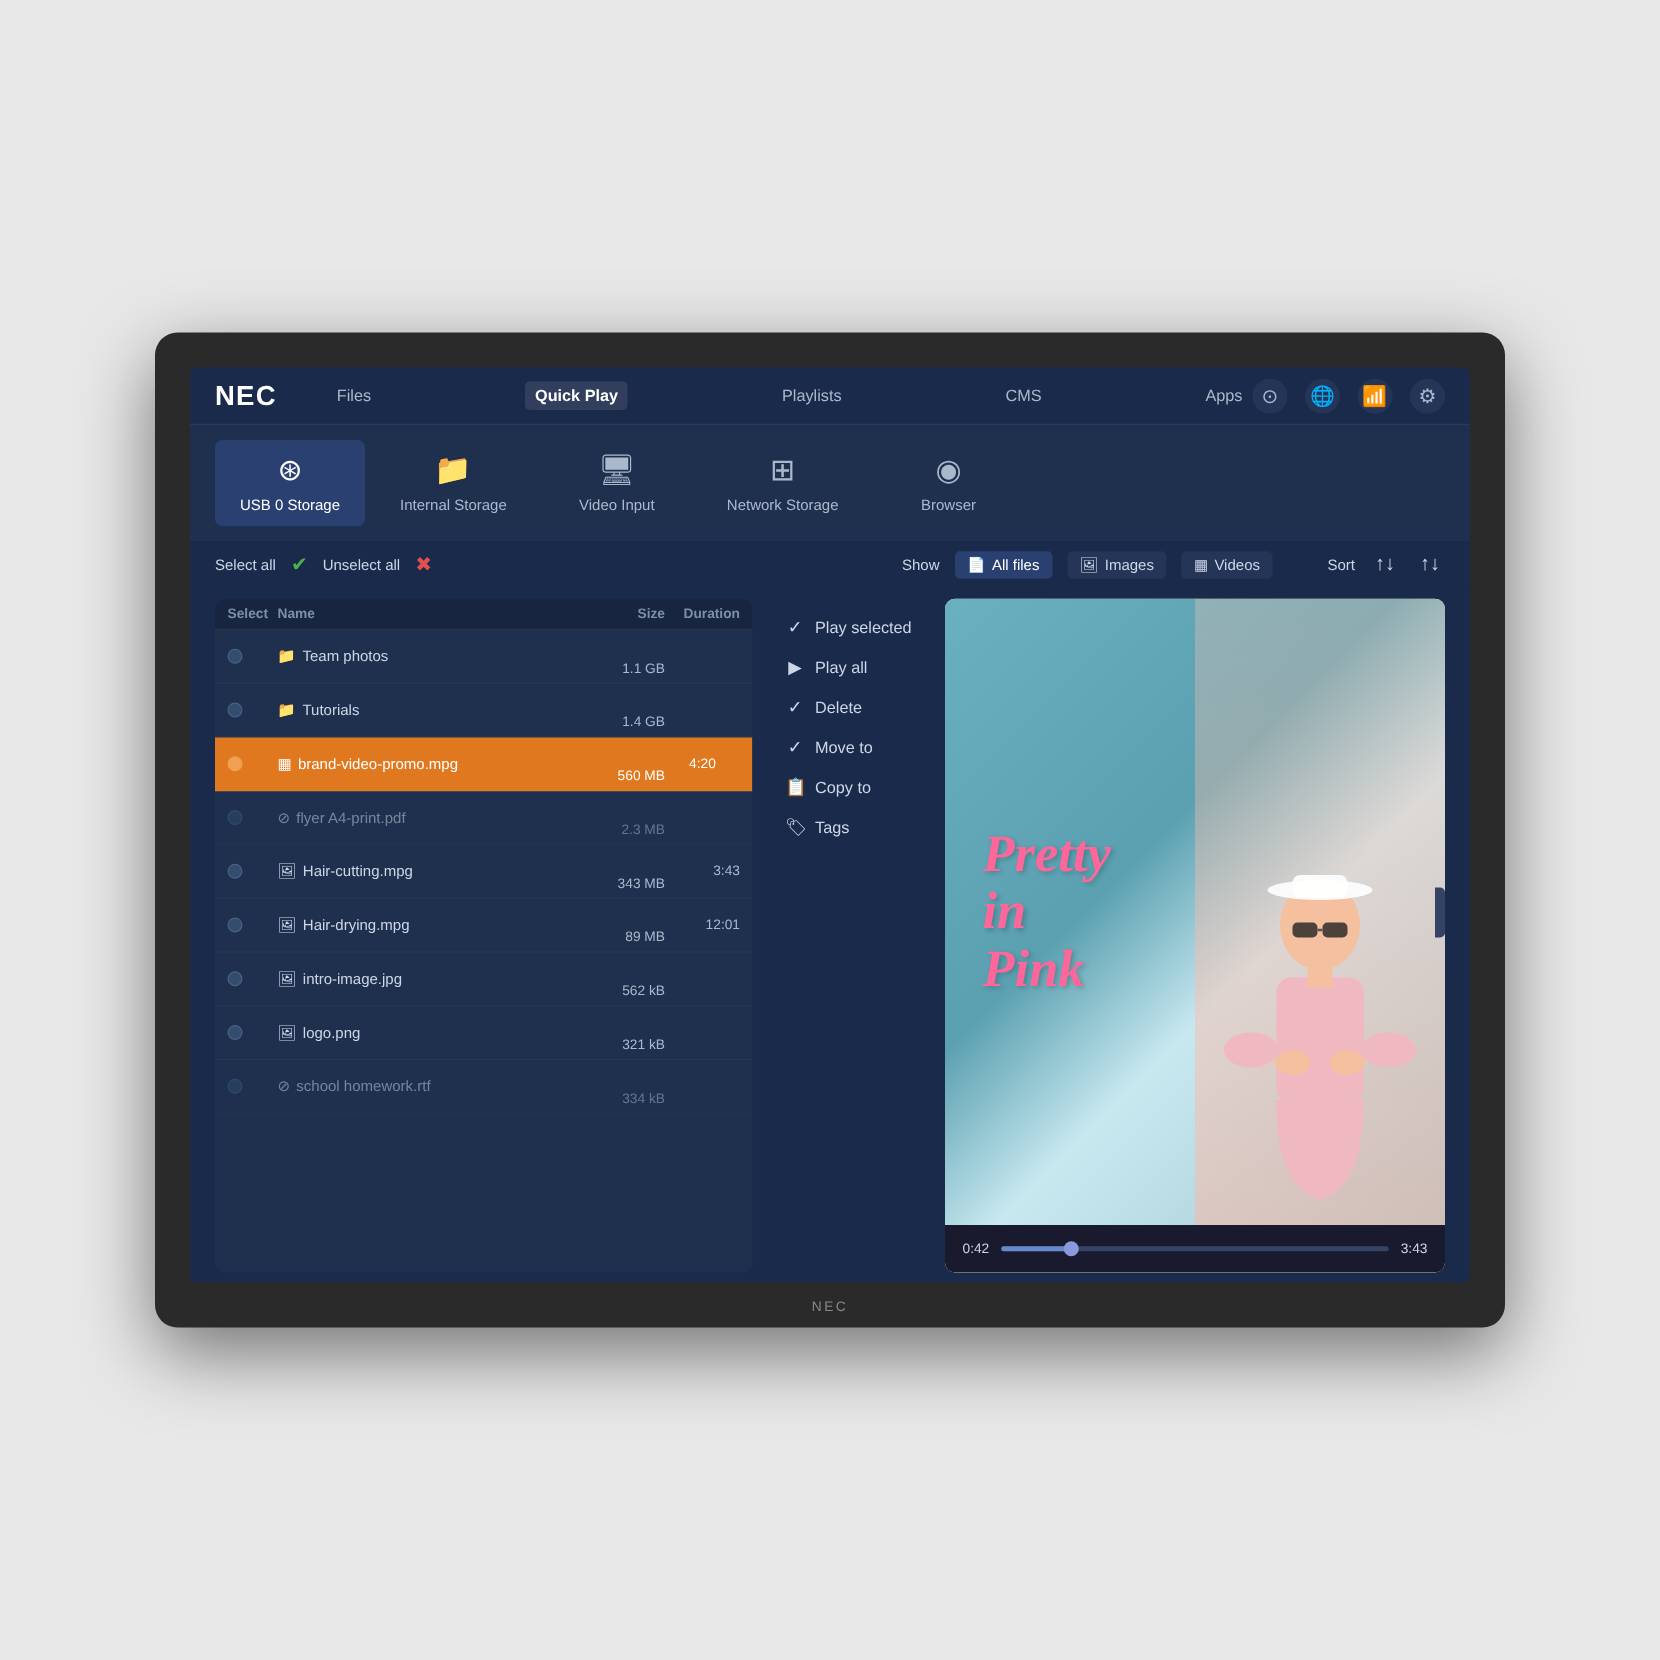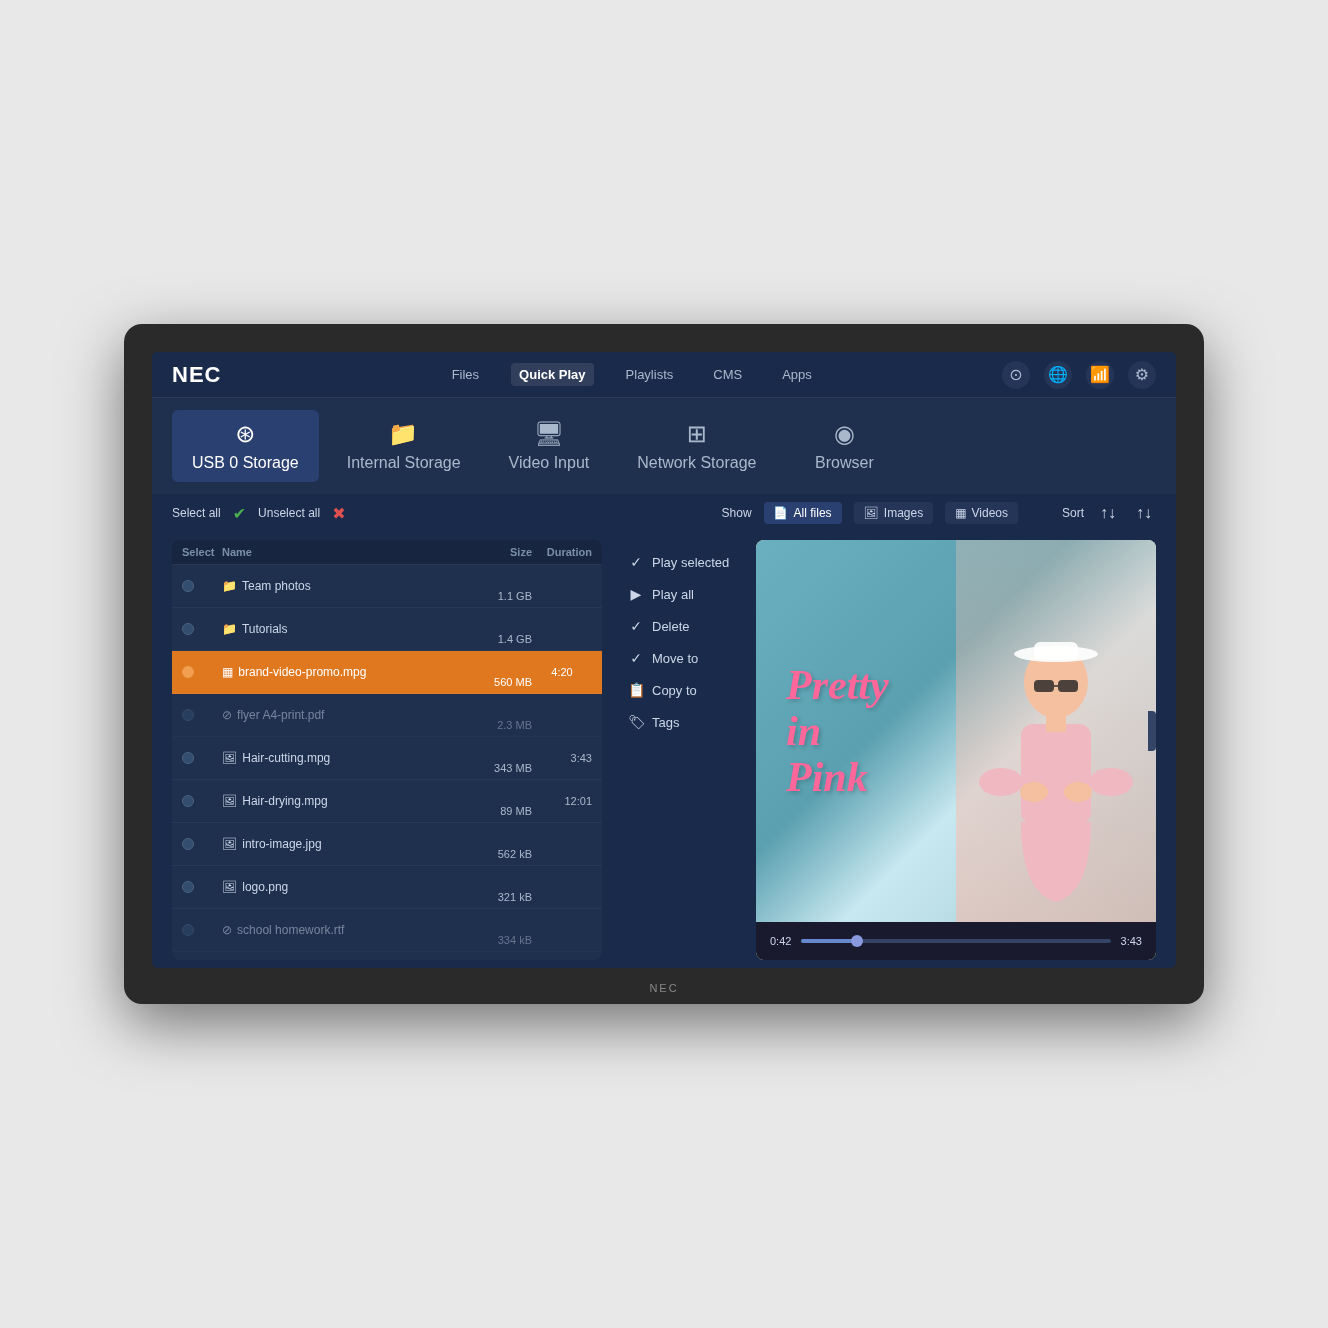--- a/index.html
+++ b/index.html
@@ -6,21 +6,21 @@
     body {
       background: #e8e8e8;
       display: flex;
       justify-content: center;
       align-items: center;
       min-height: 100vh;
       font-family: Arial, sans-serif;
     }
     .tv-outer {
       width: 1080px;
-      height: 680px;
+      height: 796px;
       background: #2a2a2a;
       border-radius: 18px;
       padding: 28px 28px 36px 28px;
       box-shadow: 0 20px 60px rgba(0,0,0,0.5);
       position: relative;
     }
     .tv-screen {
       width: 100%;
       height: 100%;
       background: #1a2a4a;
@@ -53,21 +53,21 @@
       color: white;
       font-size: 22px;
       font-weight: bold;
       letter-spacing: 1px;
       margin-right: 40px;
     }
     .nav-links {
       display: flex;
       gap: 24px;
       flex: 1;
-      justify-content: center;
+      justify-content: space-between;
     }
     .nav-link {
       color: #aab8cc;
       font-size: 13px;
       cursor: pointer;
       padding: 4px 8px;
       border-radius: 4px;
     }
     .nav-link.active {
       color: white;
@@ -116,21 +116,21 @@
       background: #2a4070;
     }
     .storage-item .storage-icon {
       font-size: 24px;
       color: #aab8cc;
     }
     .storage-item.selected .storage-icon {
       color: white;
     }
     .storage-item .storage-label {
-      font-size: 16px;
+      font-size: 12px;
       color: #aab8cc;
     }
     .storage-item.selected .storage-label {
       color: white;
     }
 
     
     .filter-bar {
       display: flex;
       align-items: center;

